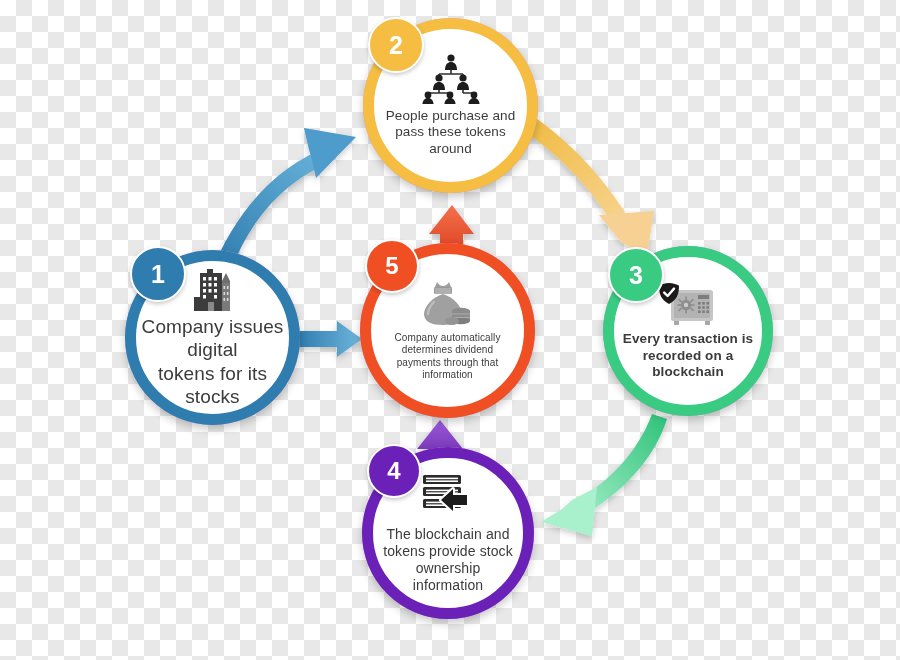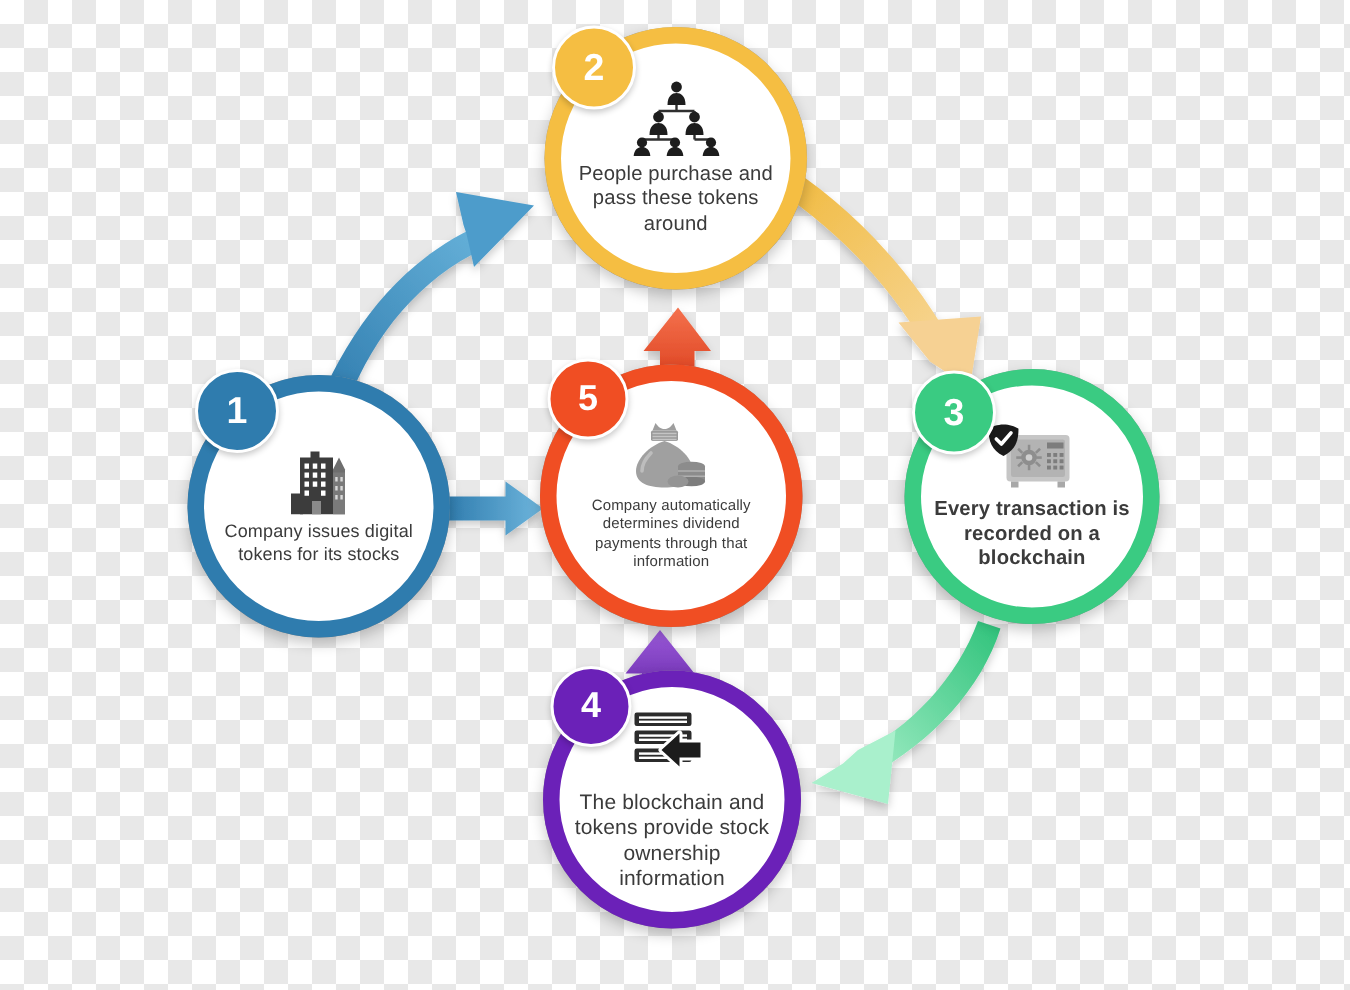--- a/index.html
+++ b/index.html
@@ -28,21 +28,21 @@
   }
   .arrow-layer {
     position: absolute;
     left: 0; top: 0;
     width: 900px; height: 660px;
     pointer-events: none;
   }
   .node {
     position: absolute;
     border-radius: 50%;
-    background: #a3a3a3;
+    background: #f0abfc;
     box-sizing: border-box;
     display: flex;
     flex-direction: column;
     align-items: center;
     justify-content: flex-start;
     text-align: center;
   }
   .node .ring {
     position: absolute;
     inset: 0;
@@ -84,21 +84,21 @@
     font-weight: bold;
     z-index: 6;
     box-shadow: 0 2px 4px rgba(0,0,0,0.22);
     border: 2px solid #ffffff;
     box-sizing: border-box;
   }
 
   
   #node1 { left: 125px; top: 250px; width: 175px; height: 175px; }
   #node1 .ring { border: 11px solid #2f7cae; box-shadow: 0 4px 9px rgba(0,0,0,0.22); }
-  #node1 .node-label { font-size: 12px; }
+  #node1 .node-label { font-size: 19px; }
   #badge1 { left: 130px; top: 246px; width: 56px; height: 56px; background: #2f7cae; font-size: 25px; }
 
   
   #node2 { left: 363px; top: 18px; width: 175px; height: 175px; }
   #node2 .ring { border: 11px solid #f5be42; box-shadow: 0 4px 9px rgba(0,0,0,0.22); }
   #node2 .node-label { font-size: 13.5px; }
   #badge2 { left: 368px; top: 17px; width: 56px; height: 56px; background: #f5be42; font-size: 25px; }
 
   
   #node3 { left: 603px; top: 246px; width: 170px; height: 170px; font-weight: bold; }

